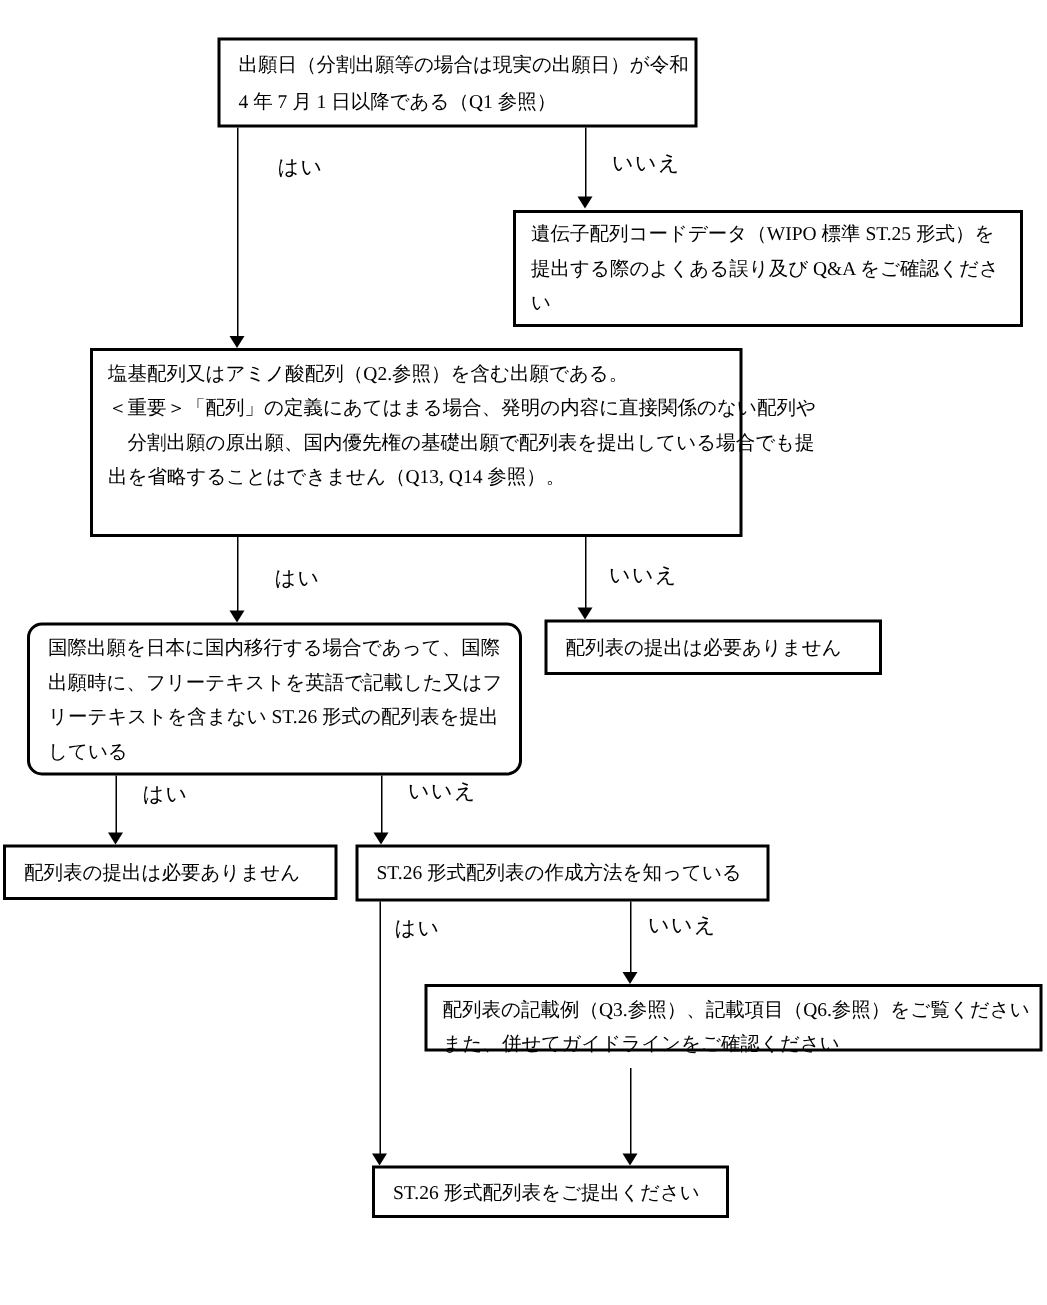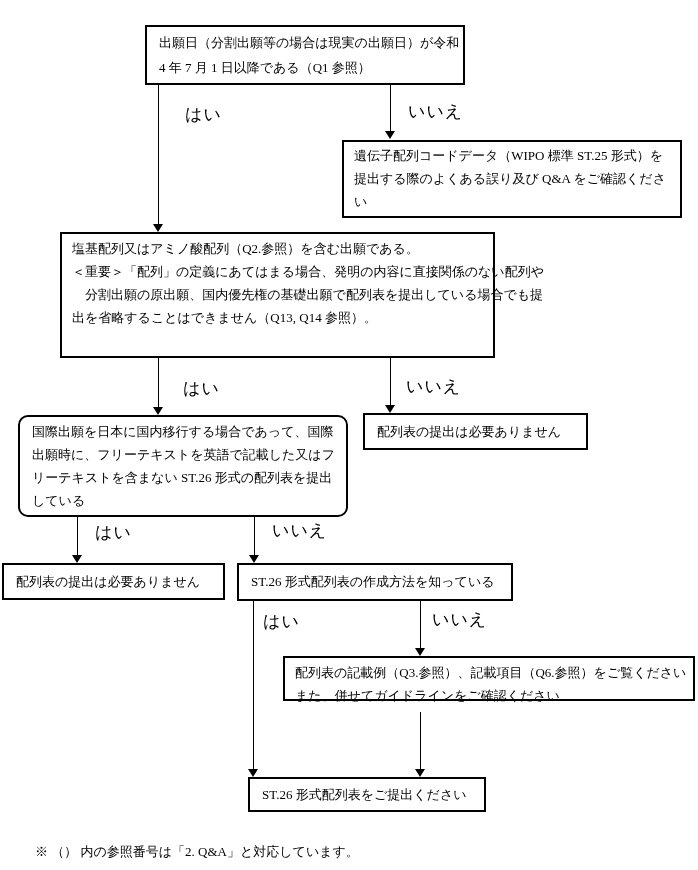--- a/index.html
+++ b/index.html
@@ -30,21 +30,21 @@
   }
   .arrowhead {
     position:absolute;
     width:0; height:0;
     border-left:5px solid transparent;
     border-right:5px solid transparent;
     border-top:8px solid #000;
   }
   .edge-label {
     position:absolute;
-    font-size:17px;
+    font-size:14px;
     letter-spacing:1px;
     white-space:nowrap;
   }
   .footnote {
     position:absolute;
     font-size:13px;
     white-space:nowrap;
   }
 </style>
 </head>
@@ -126,15 +126,14 @@
     <div class="ln">また、併せてガイドラインをご確認ください</div>
   </div>
 
   <div class="vline" style="left:420px;top:712px;height:58px;"></div>
   <div class="arrowhead" style="left:415px;top:769px;"></div>
 
   <div class="box" style="left:218px;top:777px;width:238px;height:35px;line-height:23px;padding:4px 12px;margin-left:30px;">
     <div class="ln">ST.26 形式配列表をご提出ください</div>
   </div>
 
-  <div class="footnote" style="left:35px;top:843px;">※ （） 内の参照番号は「2. Q&amp;A」と対応しています。</div>
 
 </div>
 
 </body></html>

